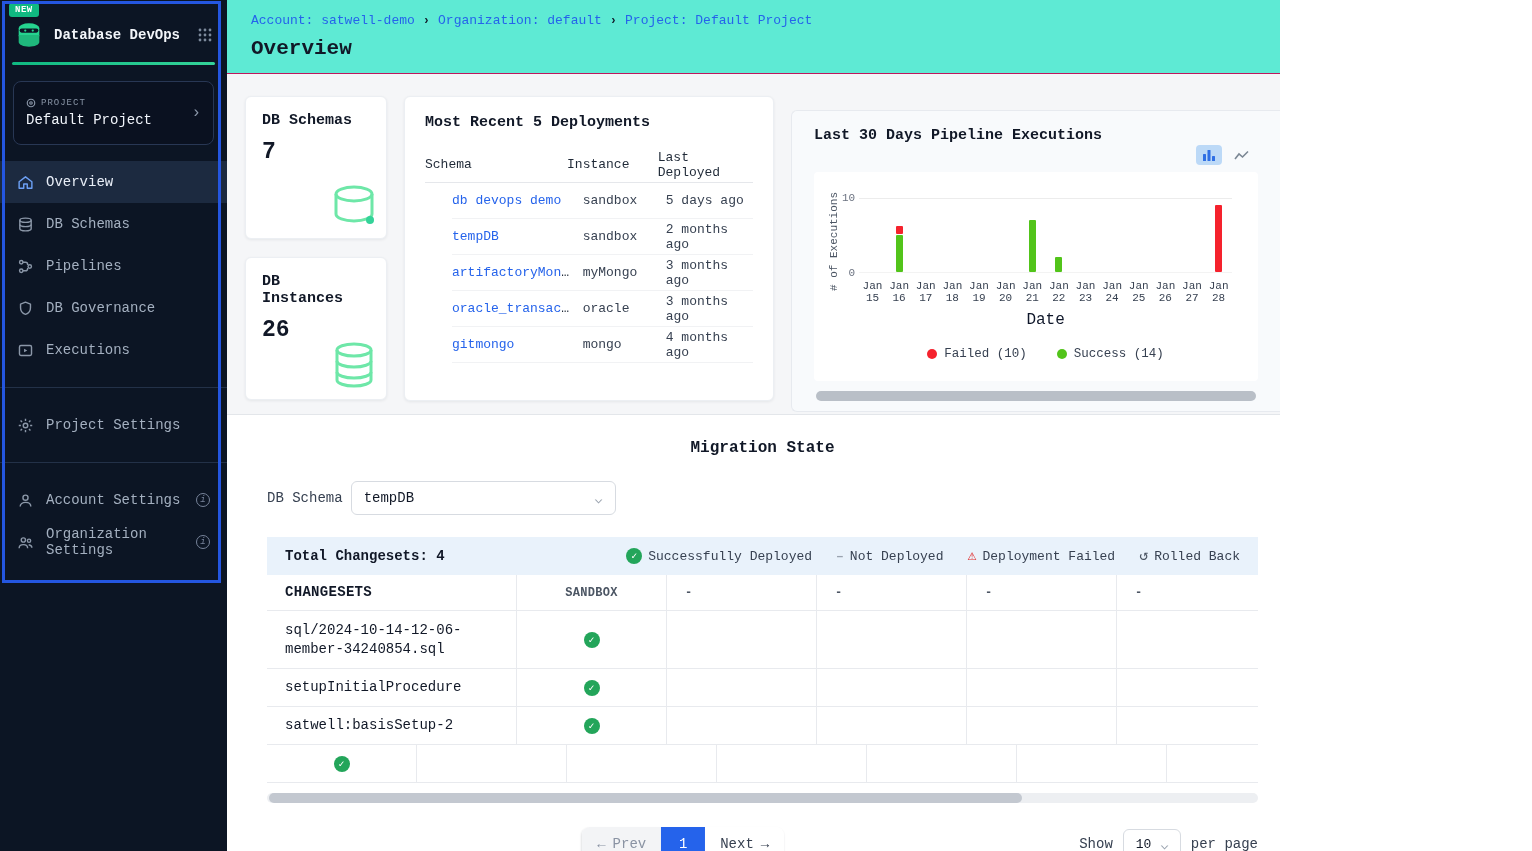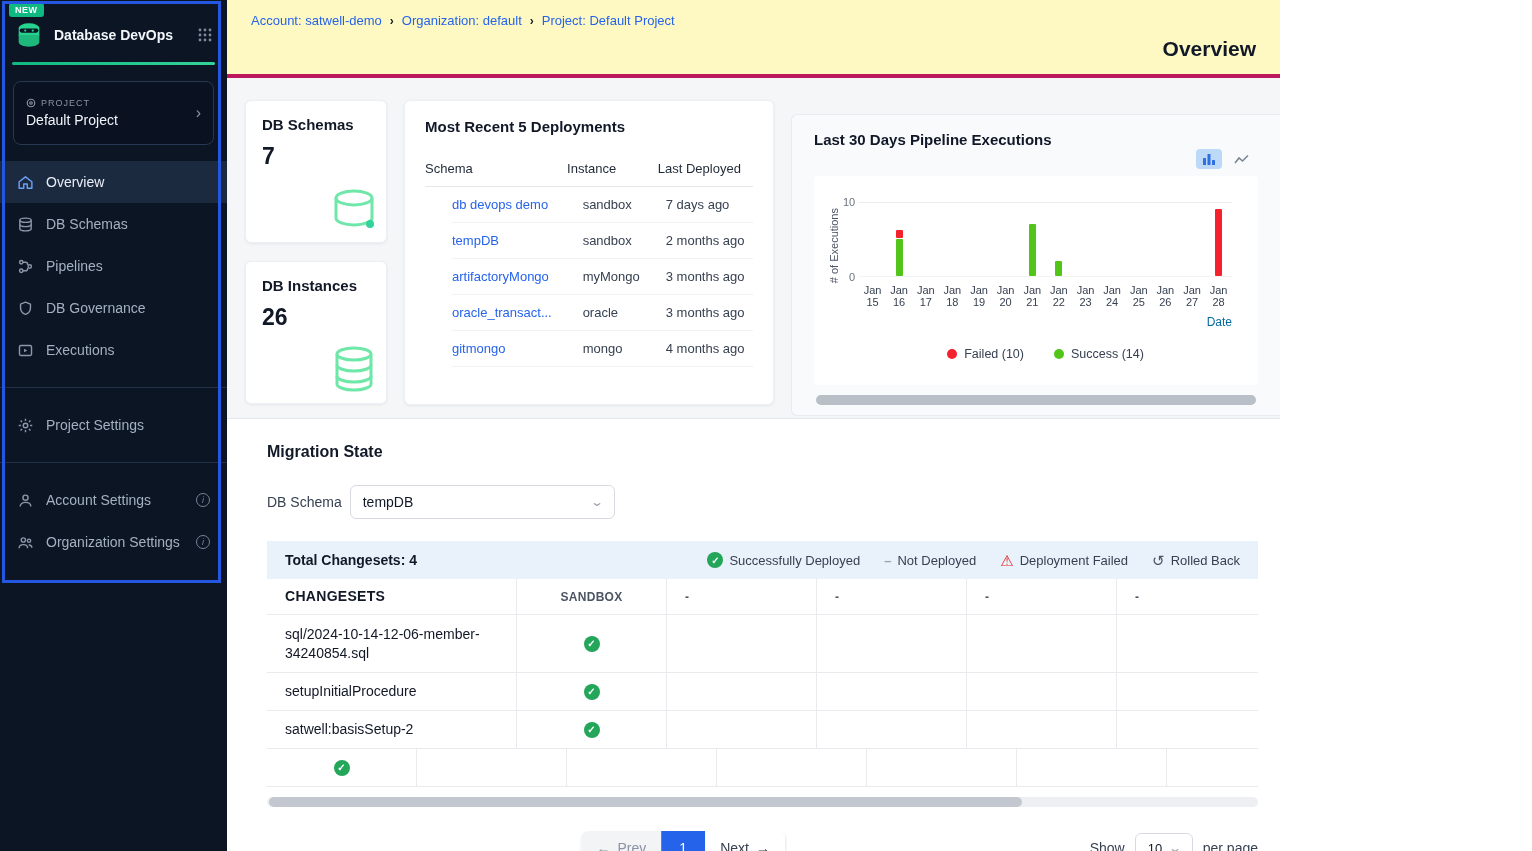--- a/index.html
+++ b/index.html
@@ -1,19 +1,19 @@
 <!DOCTYPE html>
 <html><head>
 <meta charset="utf-8">
 <style>
   * { margin:0; padding:0; box-sizing:border-box; }
   html,body { width:1532px; height:851px; overflow:hidden; background:#fff;
     font-family:"Liberation Sans", sans-serif; color:#1f2937; }
 
-  .app { display:flex; width:1280px; height:851px; }
+  .app { display:flex; width:1280px; height:851px;font-family:Liberation Mono, monospace; }
 
   
   .sidebar { position:relative; width:227px; flex:0 0 227px; background:#0c1524; color:#aab6c6;
     display:flex; flex-direction:column; }
   .sidebar-outline { position:absolute; left:2px; top:1px; width:219px; height:582px;
     border:3px solid #2456e0; pointer-events:none; z-index:20; }
   .new-badge { position:absolute; top:3px; left:9px; background:#10b981; color:#fff;
     font-size:9px; font-weight:bold; padding:2px 6px; border-radius:3px; letter-spacing:.5px; z-index:5; }
   .side-header { display:flex; align-items:center; gap:10px; padding:20px 14px 12px 14px; }
   .side-title { font-size:14px; font-weight:bold; color:#f3f6fa; flex:1; }
@@ -31,21 +31,21 @@
   .nav-item .nicon { display:flex; color:#8b97a8; }
   .nav-item.active { background:#1c2a40; color:#e8eef7; }
   .nav-item.active .nicon { color:#6ca0f5; }
   .side-divider { border-top:1px solid #233148; margin:16px 0; }
   .nav-item .trail { margin-left:auto; display:flex; }
   .info-circle { width:14px; height:14px; border:1px solid #77839a; border-radius:50%;
     font-size:9px; color:#77839a; display:inline-flex; align-items:center; justify-content:center; font-style:italic; }
 
   
   .main { flex:1; display:flex; flex-direction:column; background:#fff; min-width:0; }
-  .page-header { padding:13px 24px 0 24px; border-bottom:4px solid #be185d; background:#fef9c3;text-align:right; }
+  .page-header { padding:13px 24px 0 24px; border-bottom:1px solid #be185d; background:#5eead4; }
   .breadcrumb { font-size:13px; display:flex; align-items:center; gap:8px; }
   .breadcrumb a { color:#2563eb; text-decoration:none; cursor:pointer; }
   .bc-sep { color:#111827; font-weight:bold; font-size:12px; }
   .page-title { font-size:21px; font-weight:bold; color:#111827; margin:9px 0 13px 0; }
 
   .top-section { background:#f5f6f8; padding:22px 0 12px 18px; display:flex; gap:17px;
     border-bottom:1px solid #e3e6ea; height:341px; }
   .card { background:#fff; border:1px solid #eceff3; border-radius:6px;
     box-shadow:0 1px 3px rgba(16,24,40,.07); }
   .stat-col { display:flex; flex-direction:column; gap:18px; width:142px; flex:0 0 142px; }
@@ -82,30 +82,30 @@
   .ytick { position:absolute; font-size:11px; color:#6b7280; left:-22px; width:18px; text-align:right; }
   .ytick.top { top:-7px; } .ytick.bottom { bottom:-7px; }
   .bars { position:absolute; left:0; right:0; top:0; bottom:0; display:flex; }
   .bar-col { flex:1; display:flex; flex-direction:column; justify-content:flex-end; align-items:center; }
   .bar { width:7px; border-radius:1px; }
   .bar.failed { background:#f5222d; }
   .bar.failed.gap { margin-bottom:1px; }
   .bar.success { background:#52c41a; }
   .xlabels { display:flex; margin-top:7px; }
   .xlabel { flex:1; text-align:center; font-size:11px; color:#374151; }
-  .xaxis-title { text-align:right; font-size:12px; color:#0369a1; margin-top:7px; }
+  .xaxis-title { text-align:center; font-size:16px; color:#0f172a; margin-top:7px; }
   .legend { display:flex; justify-content:center; gap:30px; margin-top:18px; font-size:12.5px; color:#374151; align-items:center; }
   .legend-item { display:flex; align-items:center; gap:7px; }
   .dot { width:10px; height:10px; border-radius:50%; display:inline-block; }
   .dot.red { background:#f5222d; } .dot.green { background:#52c41a; }
   .chart-scrollbar { height:10px; background:#b9bfc7; border-radius:5px; margin:10px 2px 2px 2px; }
 
   
   .migration { padding:24px 22px 0 40px; background:#fff; }
-  .mig-title { font-size:16px; font-weight:bold; color:#111827; }
+  .mig-title { font-size:16px; font-weight:bold; color:#111827;text-align:center; }
   .schema-select-row { display:flex; align-items:center; gap:8px; margin-top:24px; }
   .schema-label { font-size:14px; color:#374151; }
   .select { height:34px; border:1px solid #d7dbe1; border-radius:6px; background:#fff;
     display:flex; align-items:center; padding:0 12px; font-size:14px; color:#111827; cursor:pointer; position:relative; }
   .schema-select { width:265px; }
   .select .chev { margin-left:auto; color:#9aa3af; font-size:12px; transform:scaleX(1.4); }
 
   .mig-table-wrap { margin-top:22px; overflow:hidden; }
   .mig-band { background:#e9f2fb; height:38px; display:flex; align-items:center;
     justify-content:space-between; padding:0 18px; }
@@ -333,21 +333,21 @@
         <div class="card-title">Most Recent 5 Deployments</div>
         <div class="dep-table">
           <div class="dep-head">
             <span class="dep-c1">Schema</span>
             <span class="dep-c2">Instance</span>
             <span class="dep-c3">Last Deployed</span>
           </div>
           <div class="dep-row">
             <span class="dep-c1"><a>db devops demo</a></span>
             <span class="dep-c2">sandbox</span>
-            <span class="dep-c3">7 days ago</span>
+            <span class="dep-c3">5 days ago</span>
           </div>
           <div class="dep-row">
             <span class="dep-c1"><a>tempDB</a></span>
             <span class="dep-c2">sandbox</span>
             <span class="dep-c3">2 months ago</span>
           </div>
           <div class="dep-row">
             <span class="dep-c1"><a>artifactoryMongo</a></span>
             <span class="dep-c2">myMongo</span>
             <span class="dep-c3">3 months ago</span>

